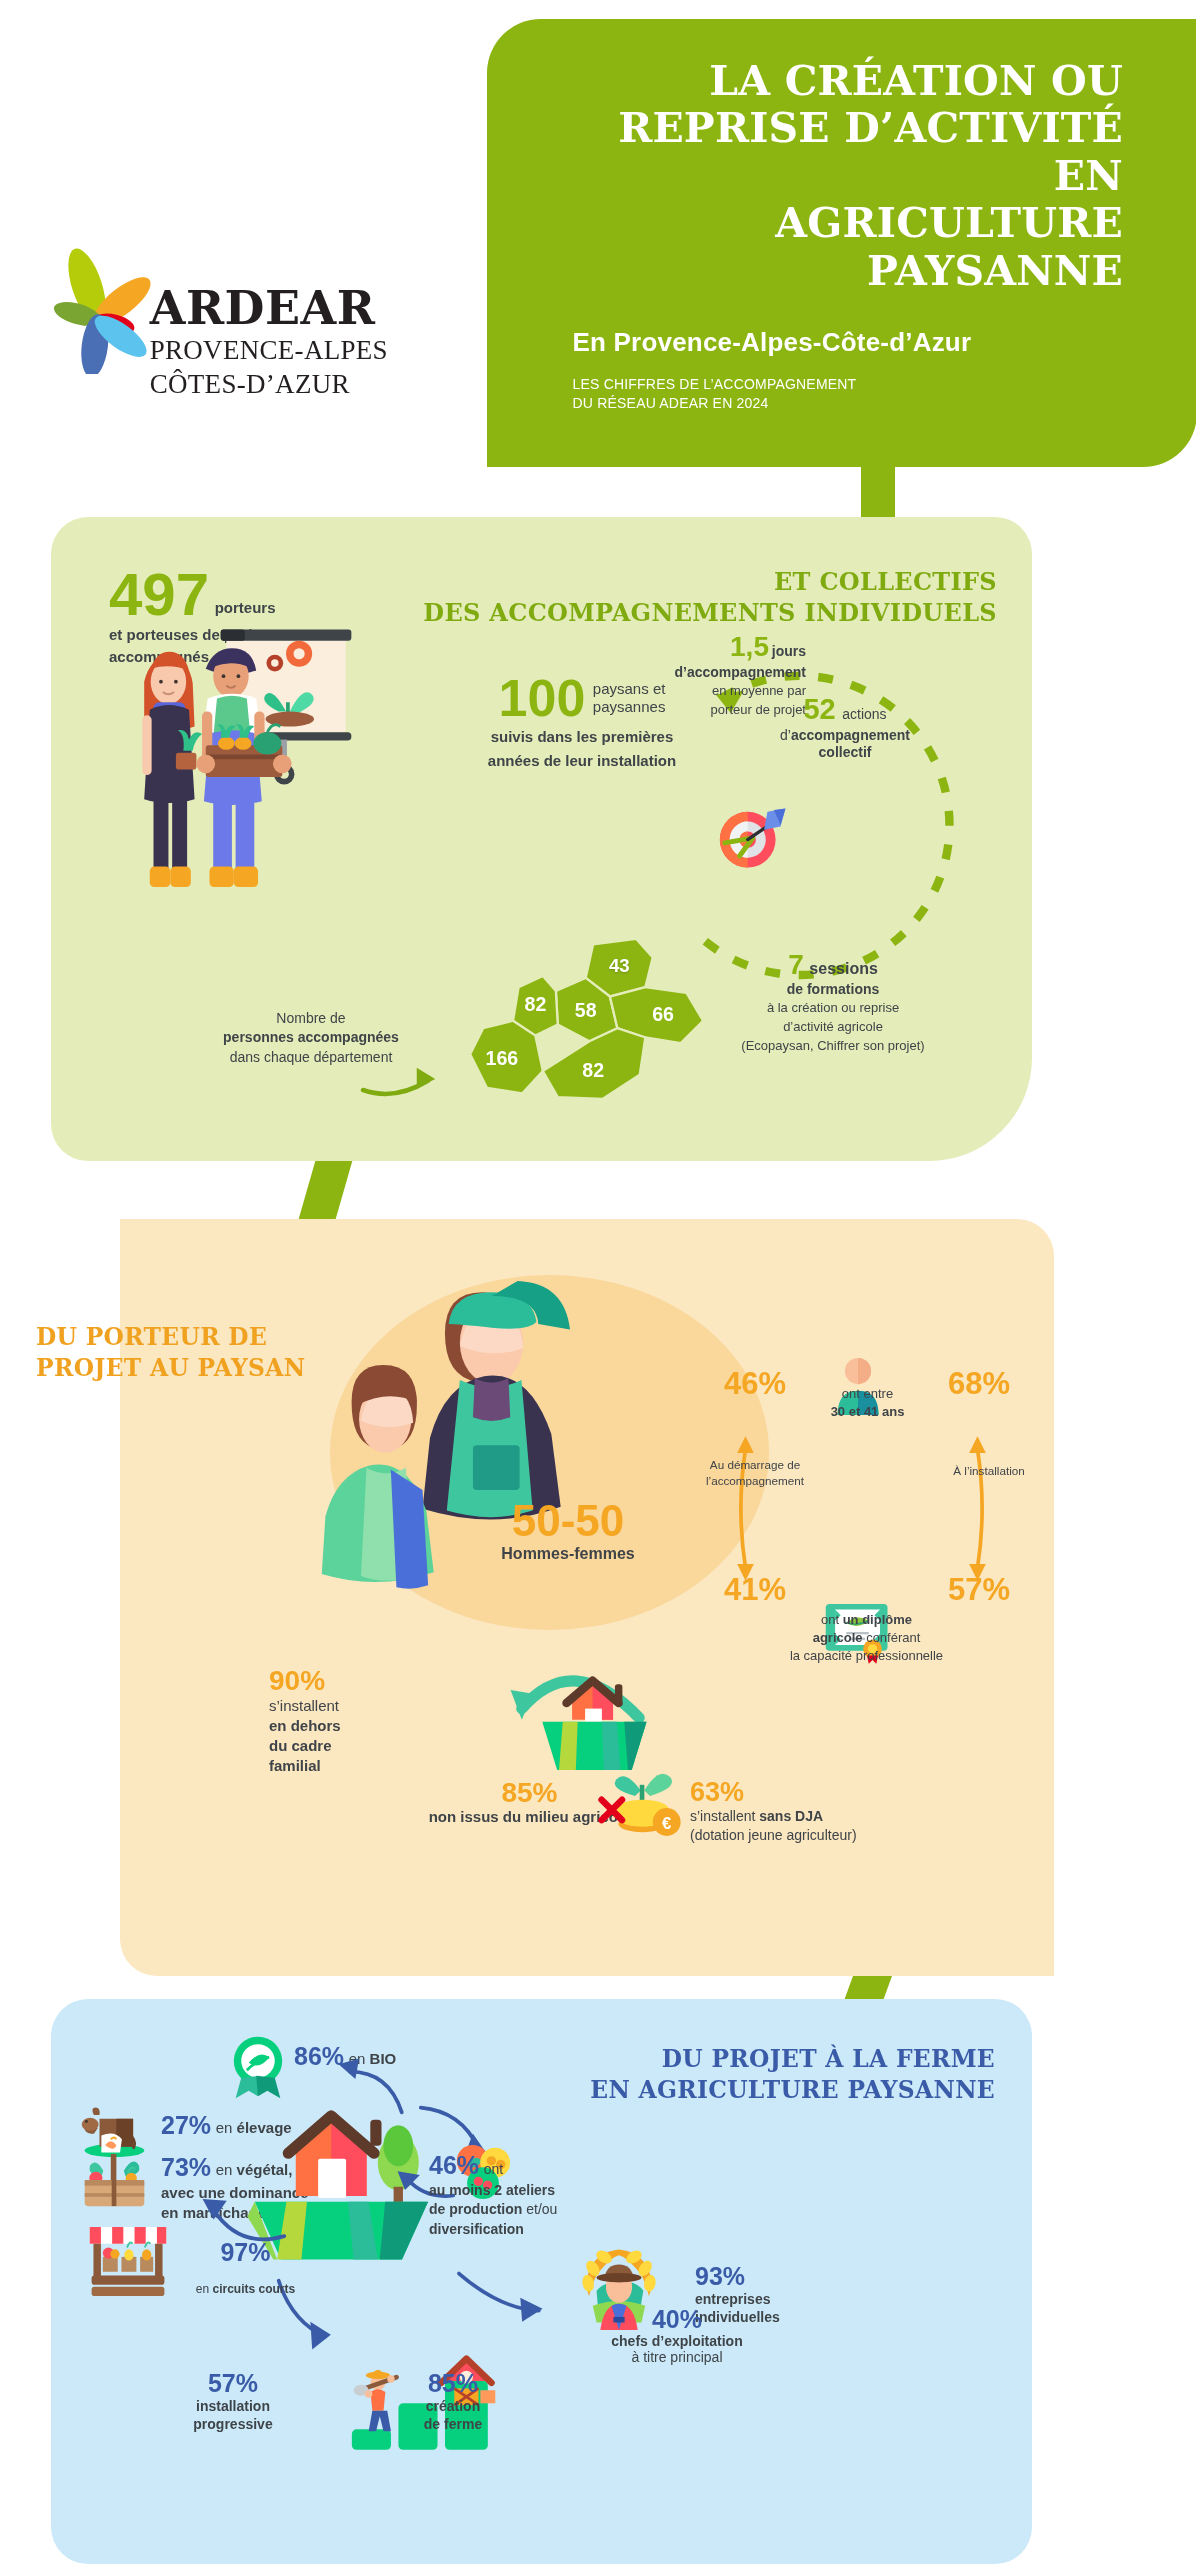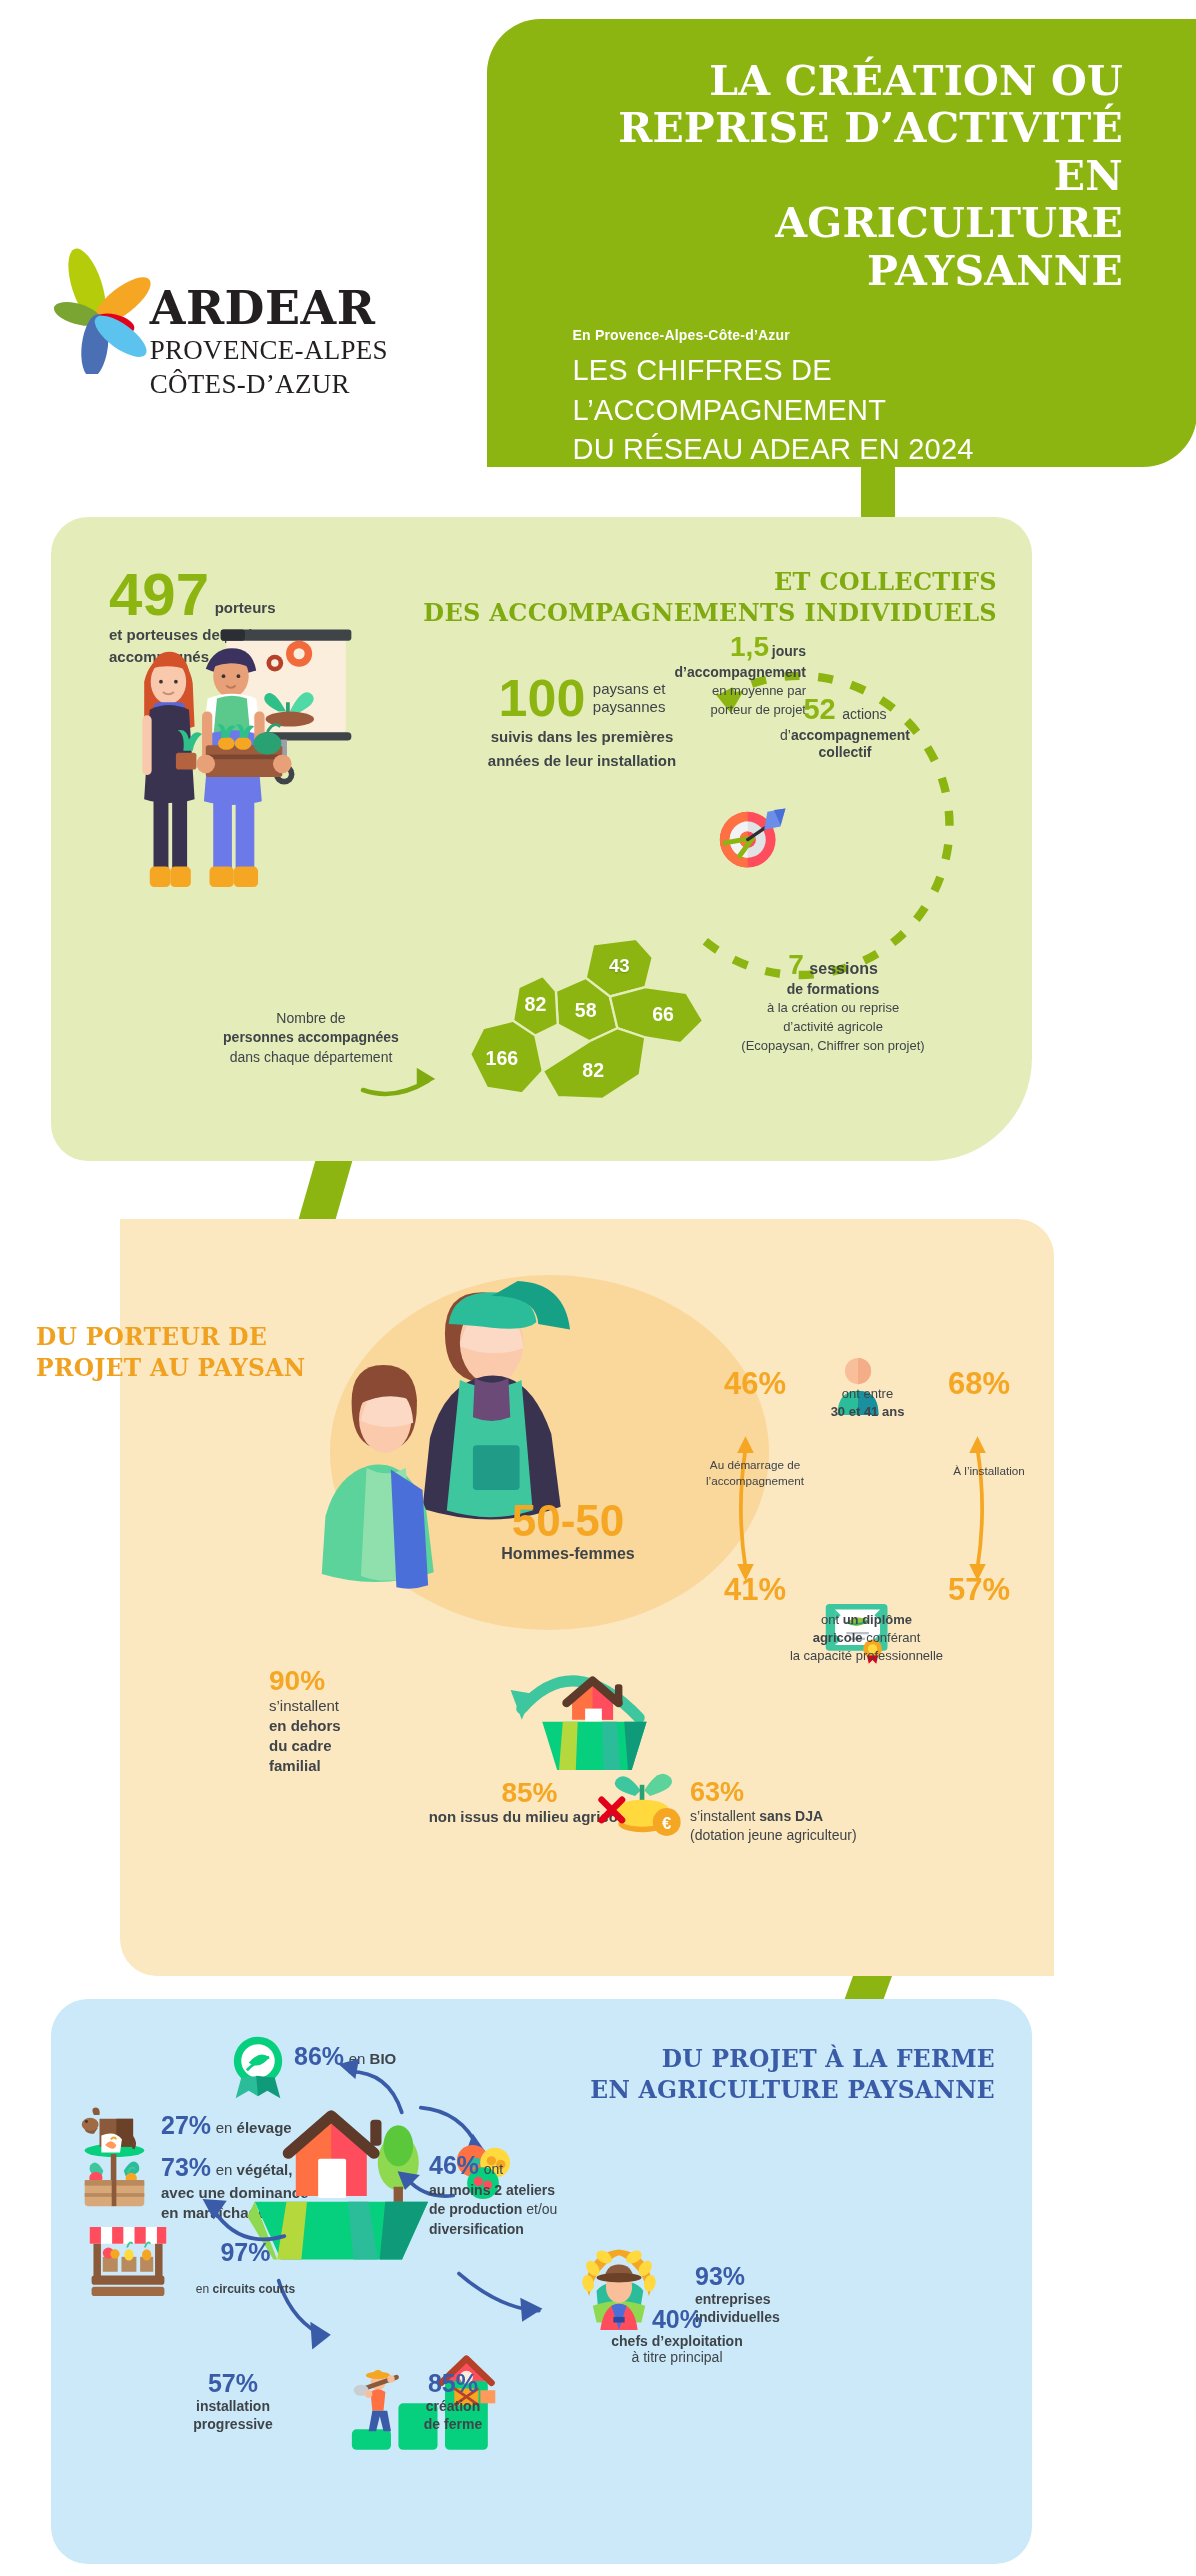--- a/index.html
+++ b/index.html
@@ -27,25 +27,25 @@
     background:#8cb512;
   }
   #header-inner{ position:absolute; left:0; top:0; right:37px; padding:39px 37px 0 65px; }
   .hdr-title{
     font-family:"DejaVu Serif", serif;
     font-weight:700; color:#ffffff; text-align:right;
     font-size:41px; line-height:1.16; letter-spacing:0.2px;
   }
   .hdr-sub1{
     margin-top:32px; text-align:left; color:#ffffff;
-    font-weight:700; font-size:14px; letter-spacing:0.2px; padding-left:20.5px;
+    font-weight:700; font-size:26px; letter-spacing:0.2px; padding-left:20.5px;
   }
   .hdr-sub2{
-    margin-top:8px; text-align:left; color:#ffffff;
-    font-weight:400; font-size:29px; line-height:1.36; letter-spacing:0.2px; padding-left:20.5px;
+    margin-top:17px; text-align:left; color:#ffffff;
+    font-weight:400; font-size:14px; line-height:1.36; letter-spacing:0.2px; padding-left:20.5px;
   }
 
   
   #logo-block{ position:absolute; left:18.7px; top:234px; width:439px; height:234px; }
   #logo-mark{ position:absolute; left:9.3px; top:0; width:140px; height:140px; }
   #logo-text{ position:absolute; left:131px; top:51px; }
   .logo-ardear{
     font-family:"DejaVu Serif", serif; font-weight:700;
     font-size:46px; color:#231f20; letter-spacing:0.5px; line-height:1;
   }

